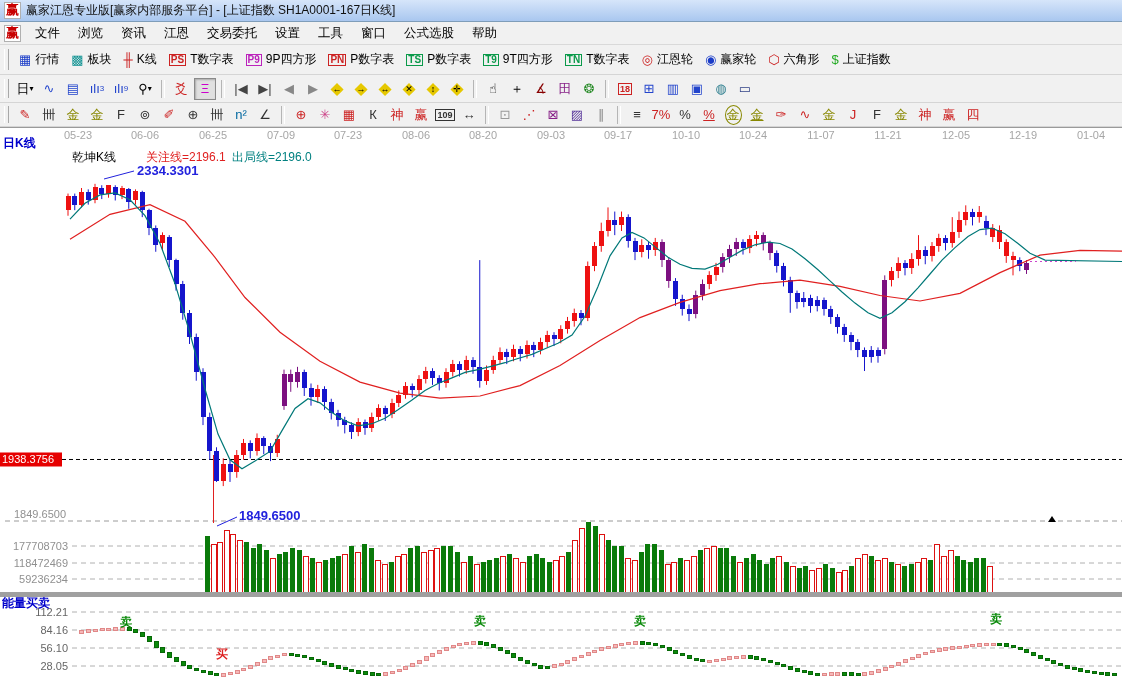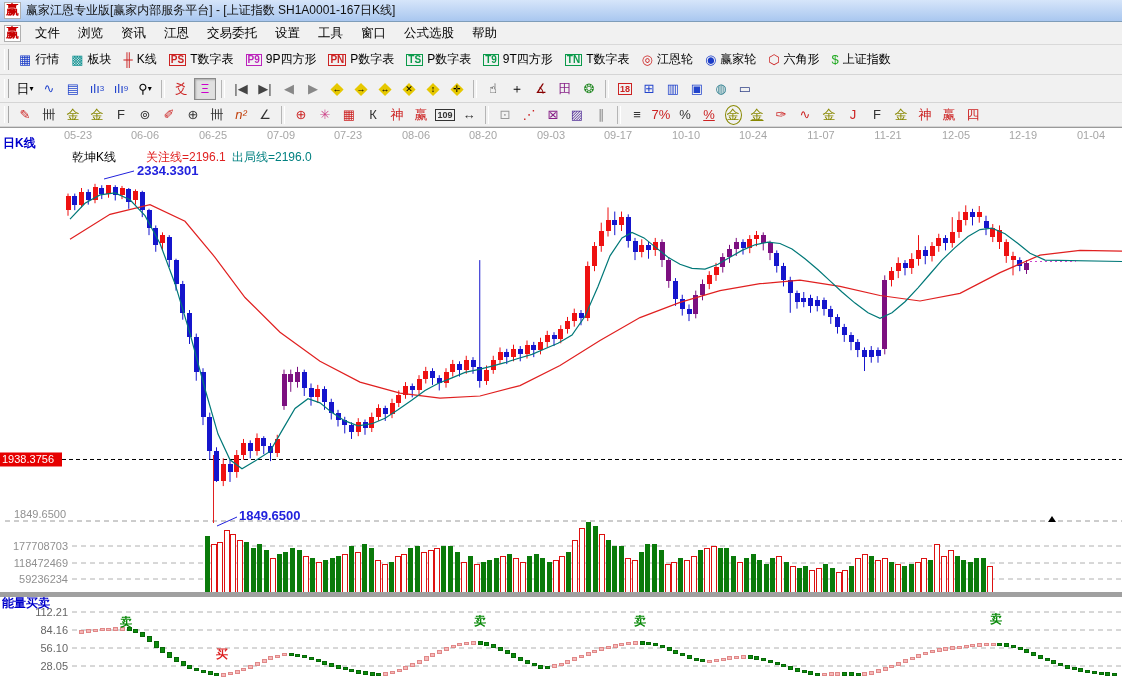--- a/index.html
+++ b/index.html
@@ -242,21 +242,21 @@
     <span class="itbtn">
       <span style="color: rgb(204, 34, 34);">✐</span>
     </span>
     <span class="itbtn">
       <span style="color: rgb(51, 51, 51);">⊕</span>
     </span>
     <span class="itbtn">
       <span style="color: rgb(51, 51, 51);">卌</span>
     </span>
     <span class="itbtn">
-      <span style="color: #c2410c; font-style: italic;">n²</span>
+      <span style="color: #0369a1;">n²</span>
     </span>
     <span class="itbtn">
       <span style="color: rgb(51, 51, 51);">∠</span>
     </span>
     <span class="sep"></span>
     <span class="itbtn">
       <span style="color: rgb(204, 34, 34);">⊕</span>
     </span>
     <span class="itbtn">
       <span style="color: rgb(204, 68, 136);">✳</span>

